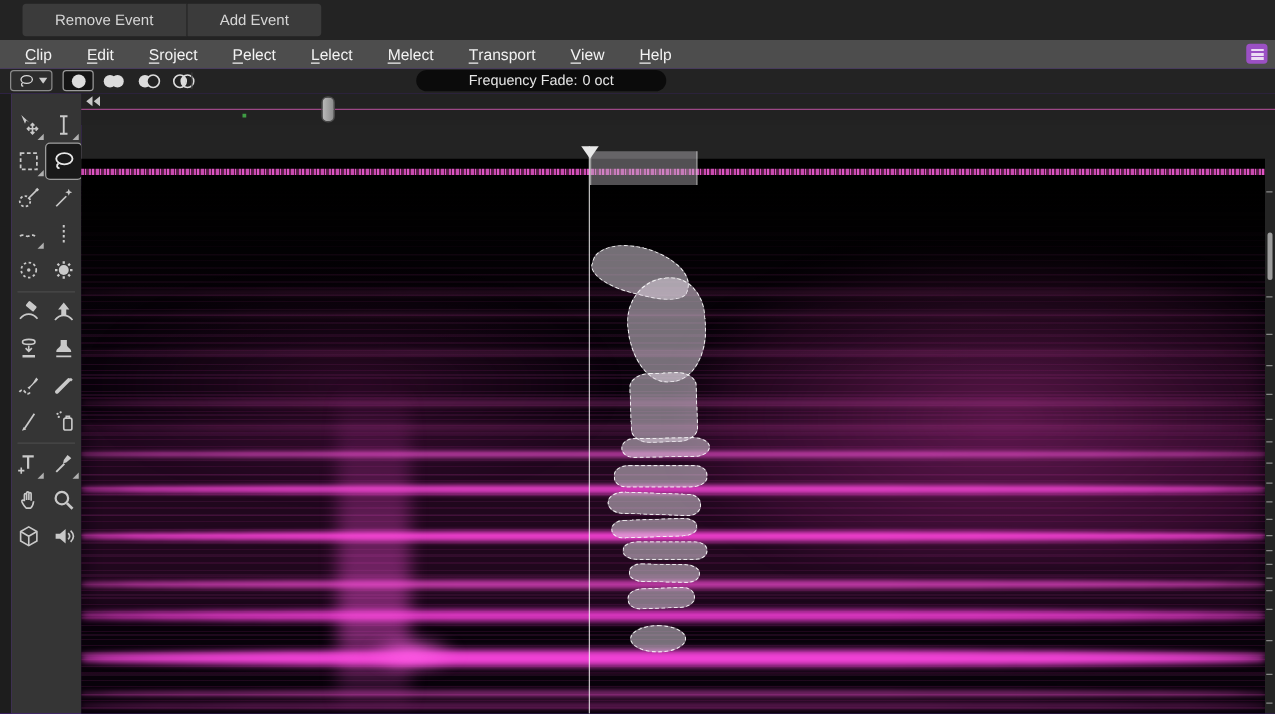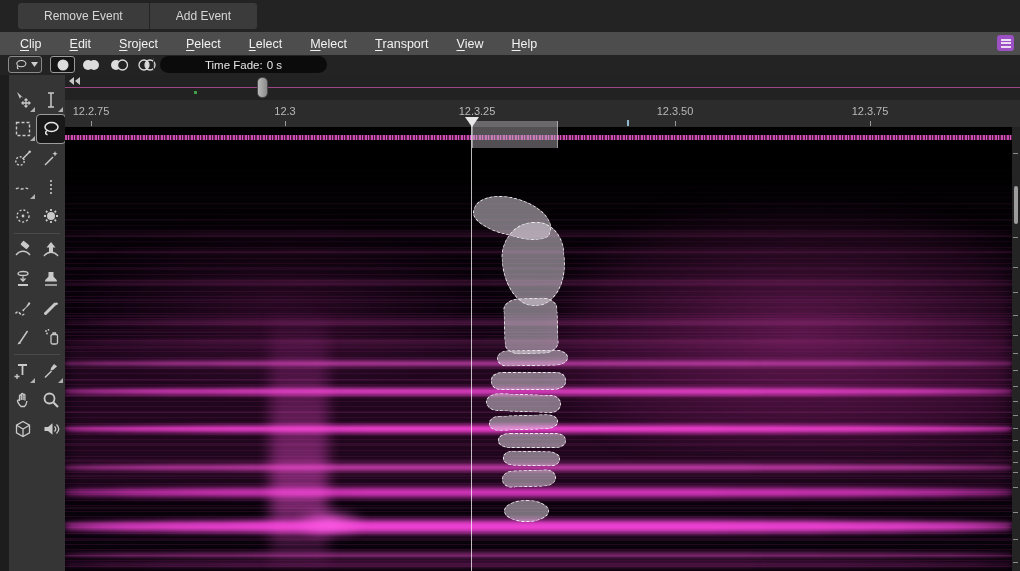--- a/index.html
+++ b/index.html
@@ -192,23 +192,23 @@
       </div>
       <div class="mode-btn">
         <svg width="22" height="16" viewBox="0 0 22 16">
             <circle cx="8" cy="8" r="5" fill="none" stroke="#dcdcdc" stroke-width="1.3"></circle>
             <circle cx="14" cy="8" r="5" fill="none" stroke="#dcdcdc" stroke-width="1.3"></circle>
             <path d="M11 4.2a5 5 0 010 7.6 5 5 0 010-7.6z" fill="#dcdcdc"></path>
           </svg>
       </div>
     </div>
     <div class="vsep"></div>
-    <div class="pill pill-time">
-      <span>Time Fade:</span>
-        <span class="v">0 s</span>
+    <div class="pill pill-freq">
+      <span>Frequency Fade:</span>
+        <span class="v">0 oct</span>
     </div>
   </div>
 
   <div class="edge-strip"></div>
   <div class="sidebar">
     <div class="tools">
 
       <div class="tool-row">
         <div class="tool-cell fly">
           <svg width="20" height="20" viewBox="0 0 20 20">
@@ -444,32 +444,20 @@
 
     <div class="nav-strip">
       <svg class="rewind" width="14" height="10" viewBox="0 0 14 10">
           <path d="M7 1L2 5l5 4zM13 1L8 5l5 4z" fill="#c8c8c8"></path>
         </svg>
       <div class="nav-line"></div>
       <div class="nav-dot"></div>
       <div class="nav-handle"></div>
     </div>
 
-    <div class="ruler">
-      <span class="ruler-label" style="left:26px">12.2.75</span>
-      <span class="ruler-label" style="left:220px">12.3</span>
-      <span class="ruler-label" style="left:412px">12.3.25</span>
-      <span class="ruler-label" style="left:610px">12.3.50</span>
-      <span class="ruler-label" style="left:805px">12.3.75</span>
-      <div class="tick" style="left:26px"></div>
-      <div class="tick" style="left:220px"></div>
-      <div class="tick" style="left:610px"></div>
-      <div class="tick" style="left:805px"></div>
-      <div class="tick cyan" style="left:562px"></div>
-    </div>
 
     <div class="wave">
       <div class="wave-line"></div>
     </div>
     <div class="wave-sel"></div>
     <div class="sel-dots"></div>
 
     <div class="spect">
       <div class="tex"></div>
       <div class="glow g1"></div>

